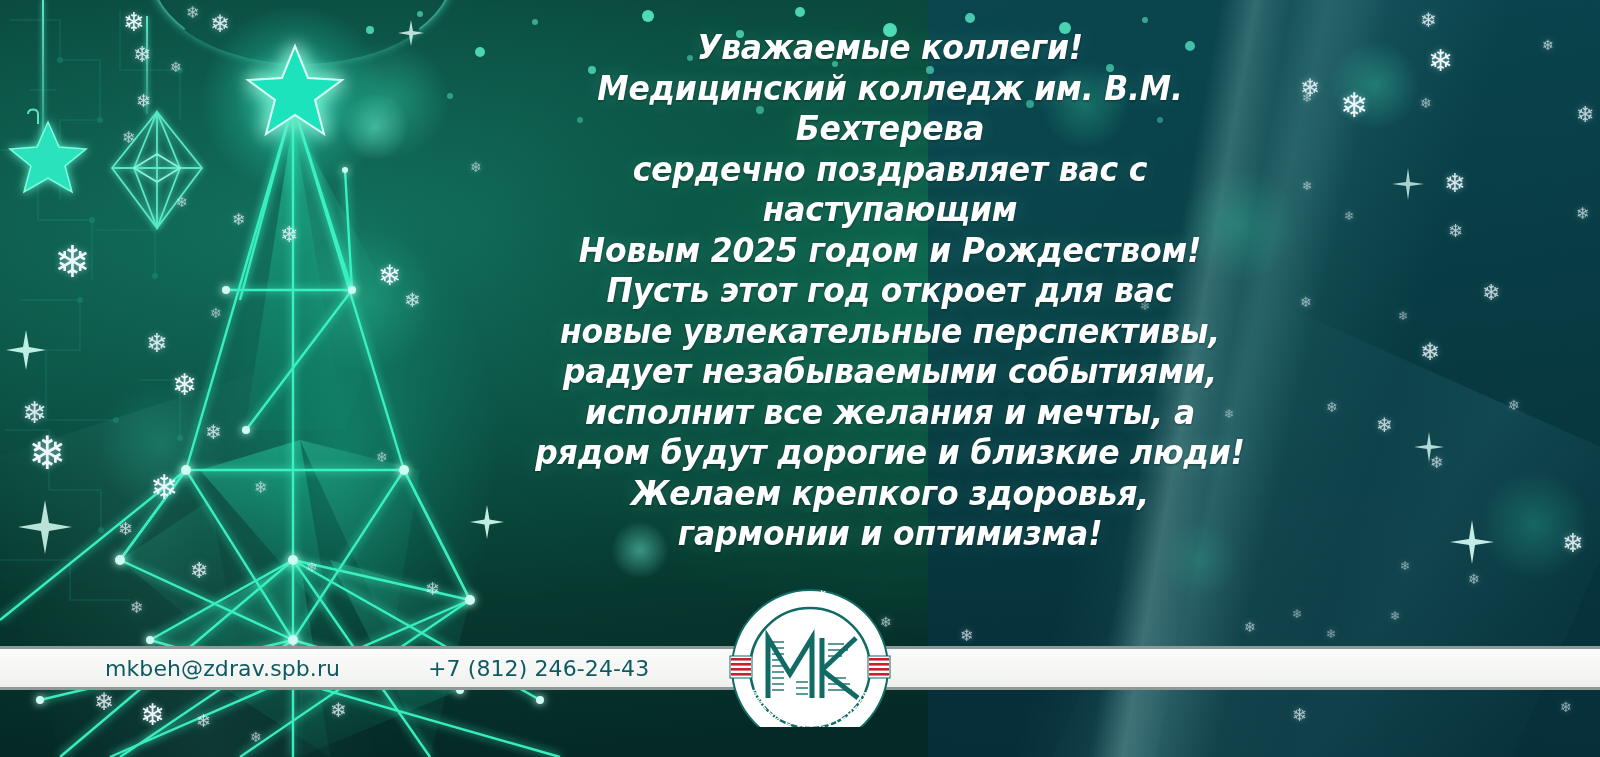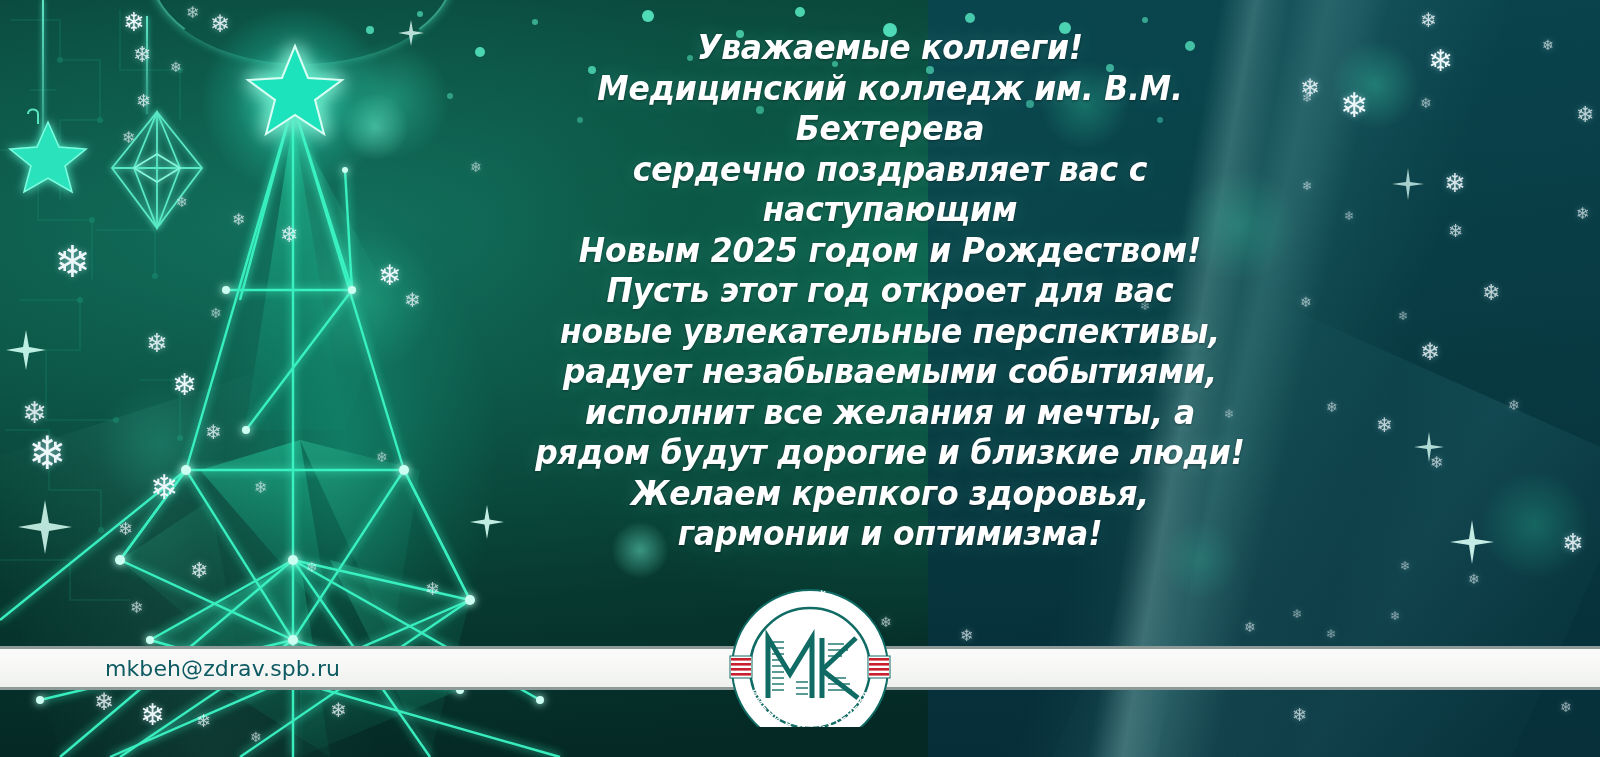--- a/index.html
+++ b/index.html
@@ -452,20 +452,21 @@
 Пусть этот год откроет для вас
 новые увлекательные перспективы,
 радует незабываемыми событиями,
 исполнит все желания и мечты, а
 рядом будут дорогие и близкие люди!
 Желаем крепкого здоровья,
 гармонии и оптимизма!</div>
 
   <div class="footer">
     <span class="footer-text f-email">mkbeh@zdrav.spb.ru</span>
+    <span class="footer-text f-phone">+7 (812) 246-24-43</span>
   </div>
 
   <svg class="logo" viewBox="0 0 176 145" overflow="visible">
     <defs>
       <path id="arcTop" d="M 20 86 A 68 68 0 0 1 156 86"></path>
       <path id="arcBot" d="M 24 86 A 64 64 0 0 0 152 86"></path>
       <clipPath id="logoClip">
           <rect x="0" y="0" width="176" height="145"></rect>
         </clipPath>
     </defs>

